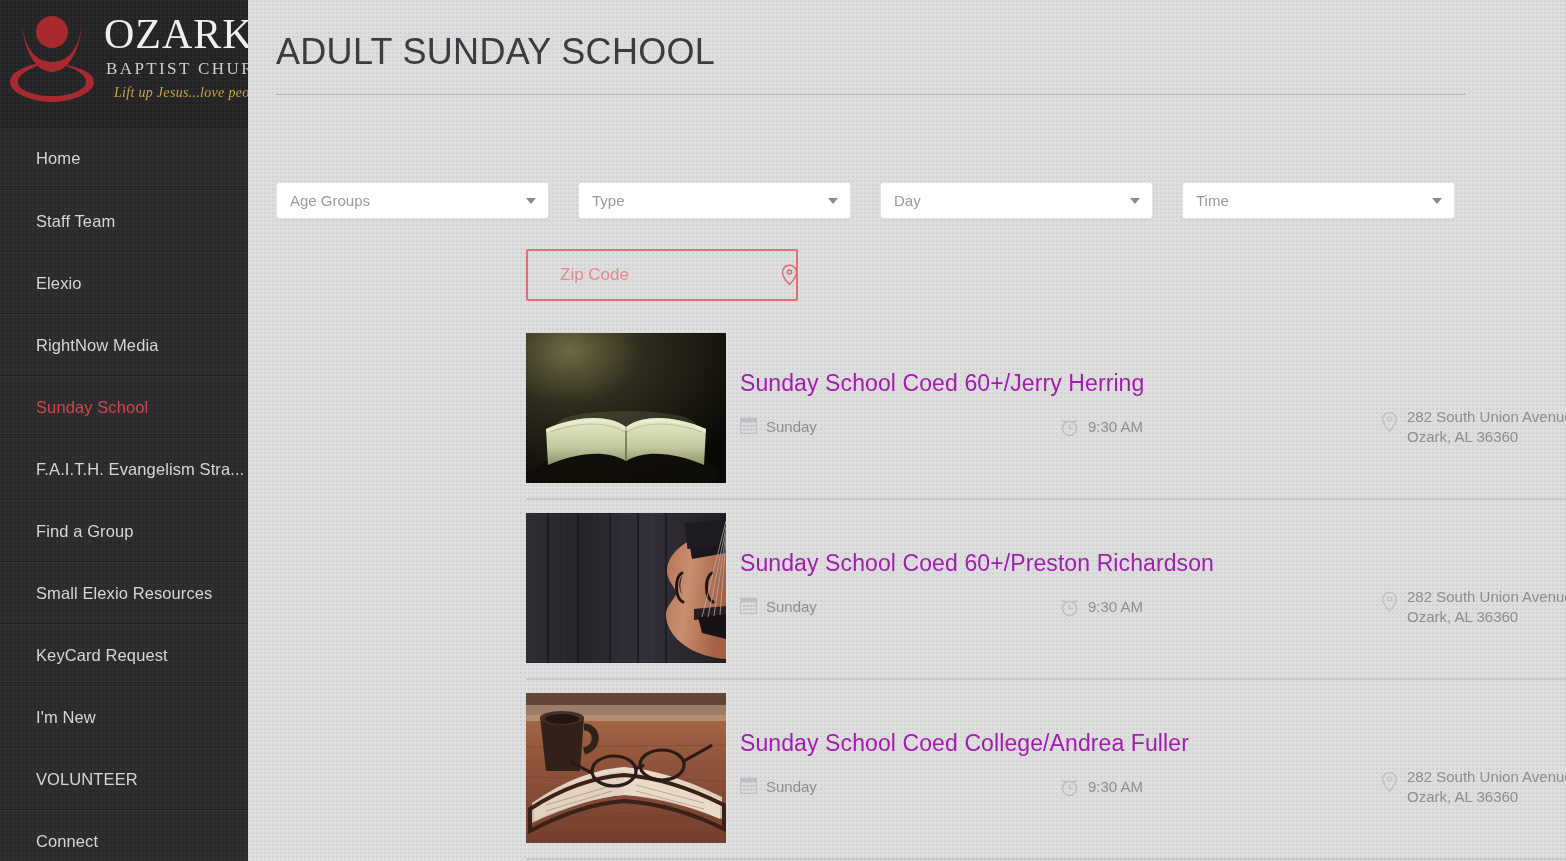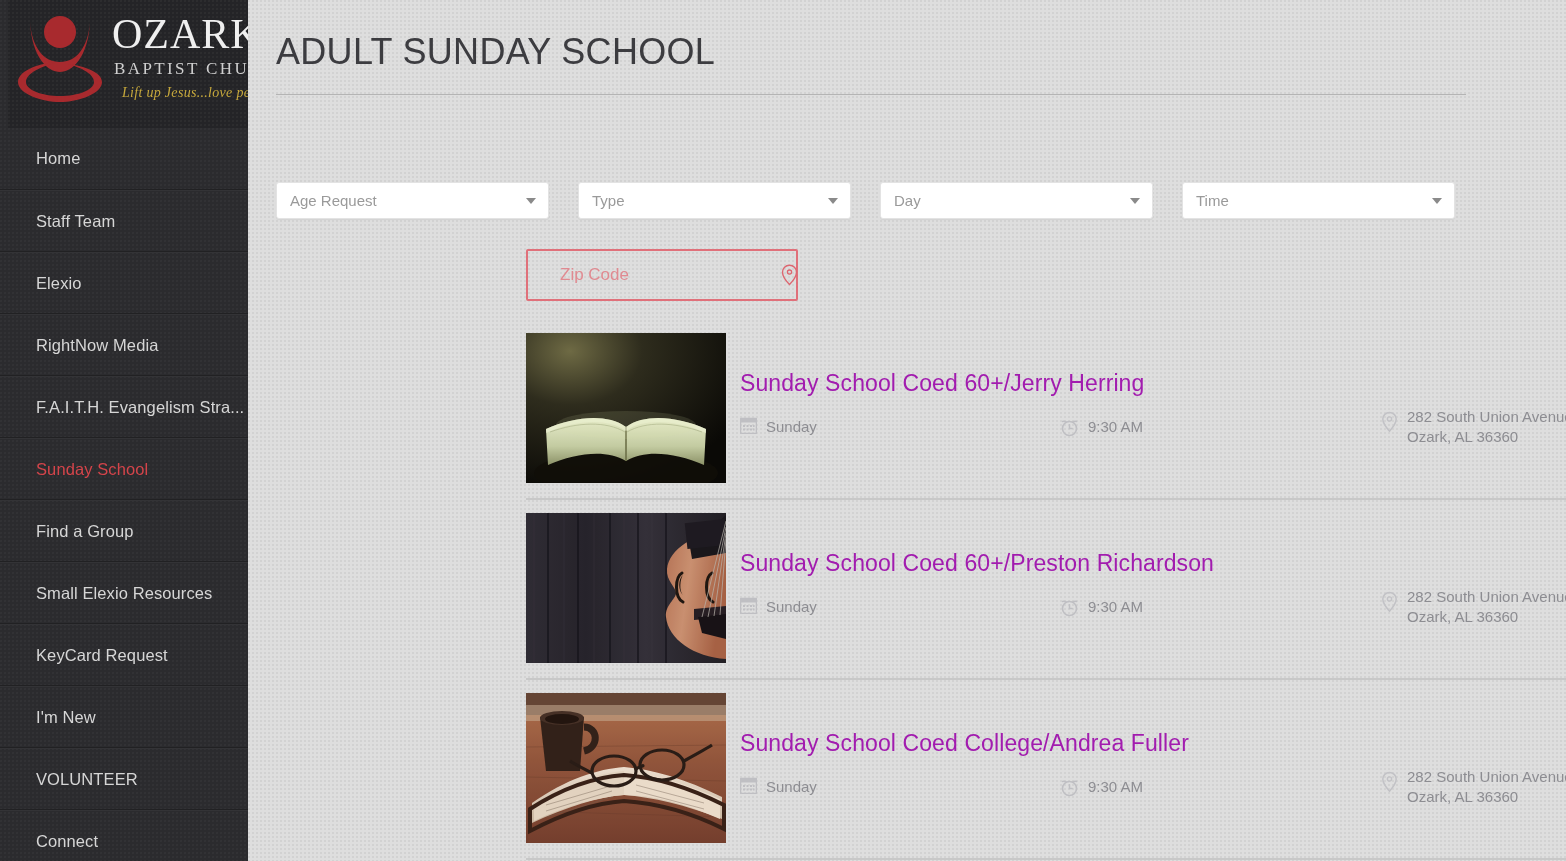--- a/index.html
+++ b/index.html
@@ -34,21 +34,20 @@
   }
 
   .logo-wrap {
     height: 128px;
     position: relative;
     display: block;
     background: #242427;
     background-image:
       radial-gradient(circle at 1px 1px, rgba(255,255,255,0.04) 0.7px, transparent 0.9px);
     background-size: 4px 4px;
-    margin-left: 8px;
   }
   .logo-svg { display: block; width: 248px; height: 128px; }
 
   .nav-item {
     height: 62px;
     display: flex;
     align-items: center;
     padding-left: 36px;
     color: #d6d6d6;
     font-size: 16.5px;
@@ -252,27 +251,27 @@
         </div>
       <div class="nav-item">
           <span>Staff Team</span>
         </div>
       <div class="nav-item">
           <span>Elexio</span>
         </div>
       <div class="nav-item">
           <span>RightNow Media</span>
         </div>
-      <div class="nav-item">
-          <span>F.A.I.T.H. Evangelism Stra...</span>
-        </div>
       <div class="nav-item active">
           <span>Sunday School</span>
         </div>
       <div class="nav-item">
+          <span>F.A.I.T.H. Evangelism Stra...</span>
+        </div>
+      <div class="nav-item">
           <span>Find a Group</span>
         </div>
       <div class="nav-item">
           <span>Small Elexio Resources</span>
         </div>
       <div class="nav-item">
           <span>KeyCard Request</span>
         </div>
       <div class="nav-item">
           <span>I'm New</span>
@@ -287,21 +286,21 @@
   </aside>
 
   <main class="main">
 
     <h1 class="page-title">ADULT SUNDAY SCHOOL</h1>
     <div class="title-rule"></div>
 
     <div class="filter-row">
 
       <div class="select-box">
-        <span class="select-label">Age Request</span>
+        <span class="select-label">Age Groups</span>
         <span class="caret"></span>
       </div>
 
       <div class="select-box">
         <span class="select-label">Type</span>
         <span class="caret"></span>
       </div>
 
       <div class="select-box">
         <span class="select-label">Day</span>

